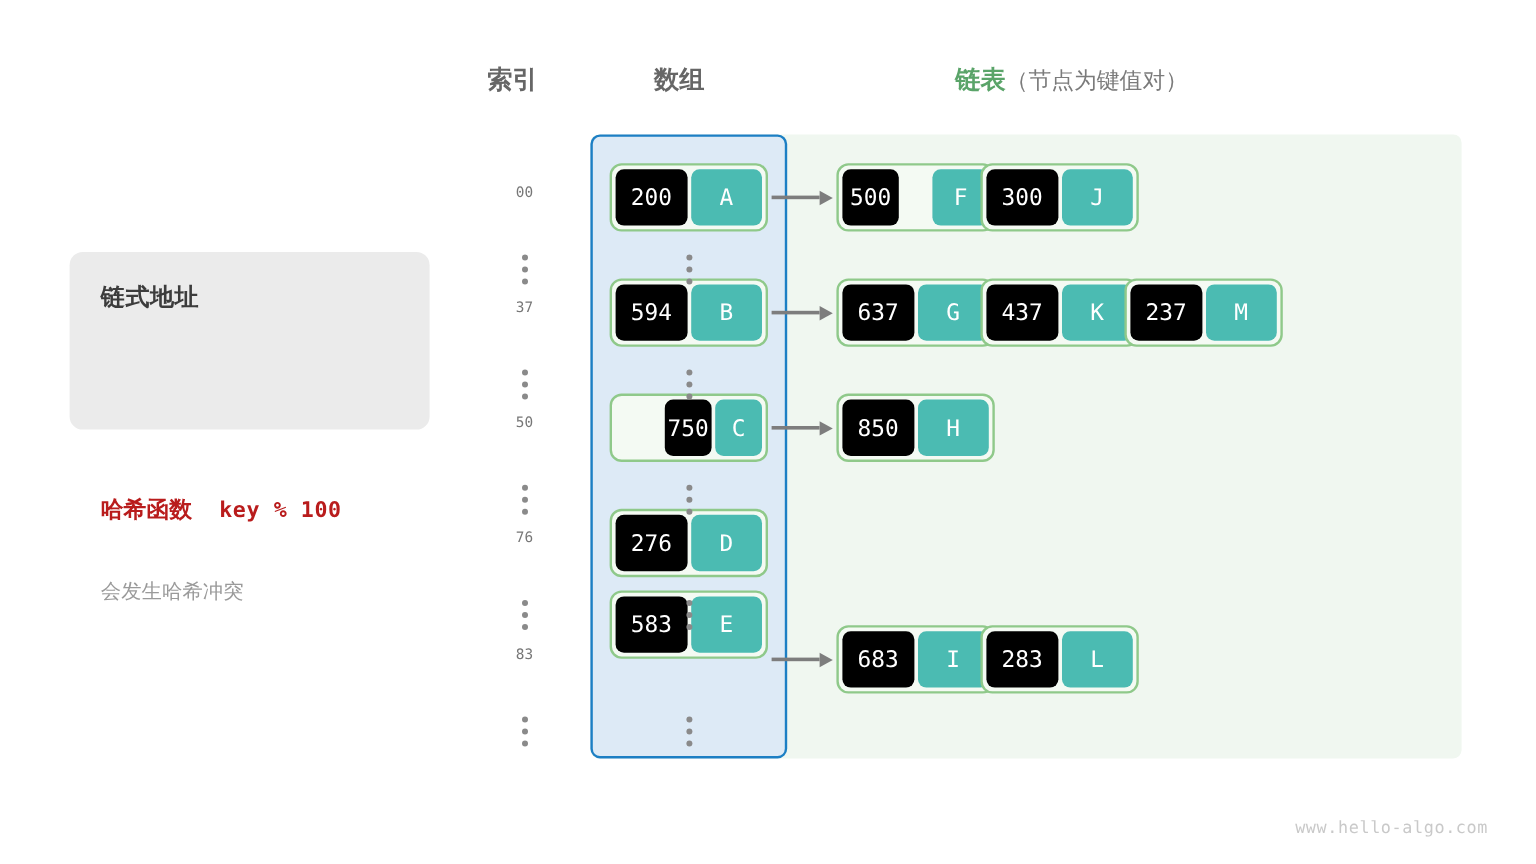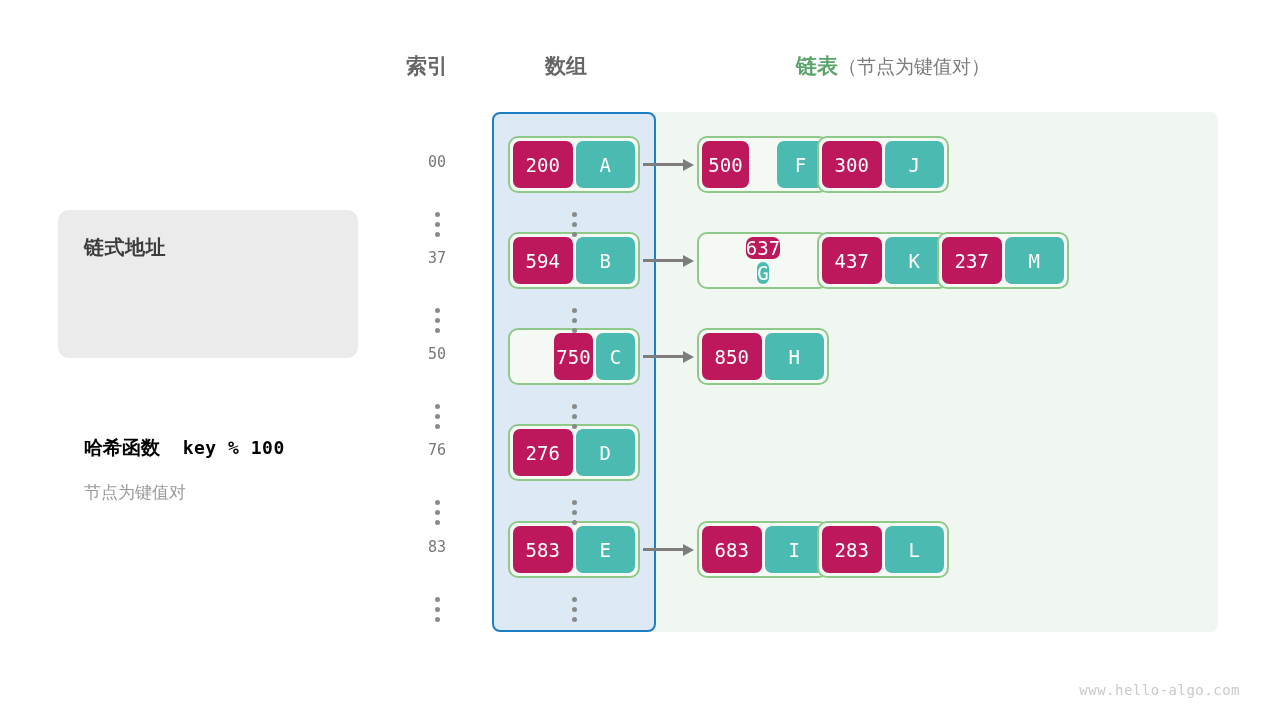--- a/index.html
+++ b/index.html
@@ -66,24 +66,24 @@
     left: 84px;
     top: 276px;
     font-size: 17px;
     line-height: 31px;
     color: #9a9a9a;
   }
 
   .hash-title {
     position: absolute;
     left: 84px;
-    top: 435px;
+    top: 412px;
     font-size: 19px;
     font-weight: bold;
-    color: #000000;
+    color: #b91c1c;
     white-space: nowrap;
   }
   .hash-title .mono {
     font-family: "DejaVu Sans Mono", "Liberation Mono", monospace;
     font-weight: bold;
     font-size: 18px;
     letter-spacing: 0.5px;
   }
   .hash-body {
     position: absolute;
@@ -119,21 +119,21 @@
     border-radius: 8px;
     box-sizing: border-box;
   }
 
   
   .idx {
     position: absolute;
     width: 54px;
     text-align: center;
     font-family: "DejaVu Sans Mono", "Liberation Mono", monospace;
-    font-size: 15px;
+    font-size: 12px;
     color: #777777;
     left: 410px;
   }
 
   
   .vdots {
     position: absolute;
     width: 10px;
     display: flex;
     flex-direction: column;
@@ -167,21 +167,21 @@
     flex: 1;
     height: 100%;
     border-radius: 7px;
     display: flex;
     align-items: center;
     justify-content: center;
     color: #ffffff;
     font-family: "DejaVu Sans Mono", "Liberation Mono", monospace;
     font-size: 19px;
   }
-  .node .key { background: #be185d; }
+  .node .key { background: #000000; }
   .node .val { background: #4bbbb2; }
 
   
   .arrow {
     position: absolute;
     height: 12px;
     display: flex;
     align-items: center;
   }
   .arrow .shaft {
@@ -217,21 +217,21 @@
 
   <div class="col-header" id="hdr-index">索引</div>
   <div class="col-header" id="hdr-array">数组</div>
   <div class="col-header" id="hdr-list"><span class="strong">链表</span><span class="sub">（节点为键值对）</span></div>
 
   <div class="info-card"></div>
   <div class="info-title">链式地址</div>
 
   <div class="hash-title"><span>哈希函数</span><span class="mono">&nbsp;&nbsp;</span><span class="mono">key % 100</span></div>
   <div class="hash-body">
-    <div>节点为键值对</div>
+    <div>会发生哈希冲突</div>
   </div>
 
   <div id="rows">
       <div class="idx" style="top: 152.5px;">00</div>
       <div class="node" style="left: 508px; top: 136px;">
         <span class="key">200</span>
         <span class="val">A</span>
       </div>
       <div class="arrow" style="left: 643px; top: 158.5px; width: 51px;">
         <span class="shaft"></span>
@@ -251,21 +251,21 @@
       </div>
       <div class="idx" style="top: 248.5px;">37</div>
       <div class="node" style="left: 508px; top: 232px;">
         <span class="key">594</span>
         <span class="val">B</span>
       </div>
       <div class="arrow" style="left: 643px; top: 254.5px; width: 51px;">
         <span class="shaft"></span>
         <span class="head"></span>
       </div>
-      <div class="node" style="left: 697px; top: 232px; flex-direction: column;">
+      <div class="node" style="left: 697px; top: 232px;">
         <span class="key">637</span>
         <span class="val">G</span>
       </div>
       <div class="arrow" style="left: 832px; top: 254.5px;">
         <span class="shaft"></span>
         <span class="head"></span>
       </div>
       <div class="node" style="left: 817px; top: 232px;">
         <span class="key">437</span>
         <span class="val">K</span>
@@ -290,21 +290,21 @@
       <div class="node" style="left: 697px; top: 328px;">
         <span class="key">850</span>
         <span class="val">H</span>
       </div>
       <div class="idx" style="top: 440.5px;">76</div>
       <div class="node" style="left: 508px; top: 424px;">
         <span class="key">276</span>
         <span class="val">D</span>
       </div>
       <div class="idx" style="top: 537.5px;">83</div>
-      <div class="node" style="left: 508px; top: 521px;">
+      <div class="node" style="left: 508px; top: 492px;">
         <span class="key">583</span>
         <span class="val">E</span>
       </div>
       <div class="arrow" style="left: 643px; top: 543.5px; width: 51px;">
         <span class="shaft"></span>
         <span class="head"></span>
       </div>
       <div class="node" style="left: 697px; top: 521px;">
         <span class="key">683</span>
         <span class="val">I</span>

